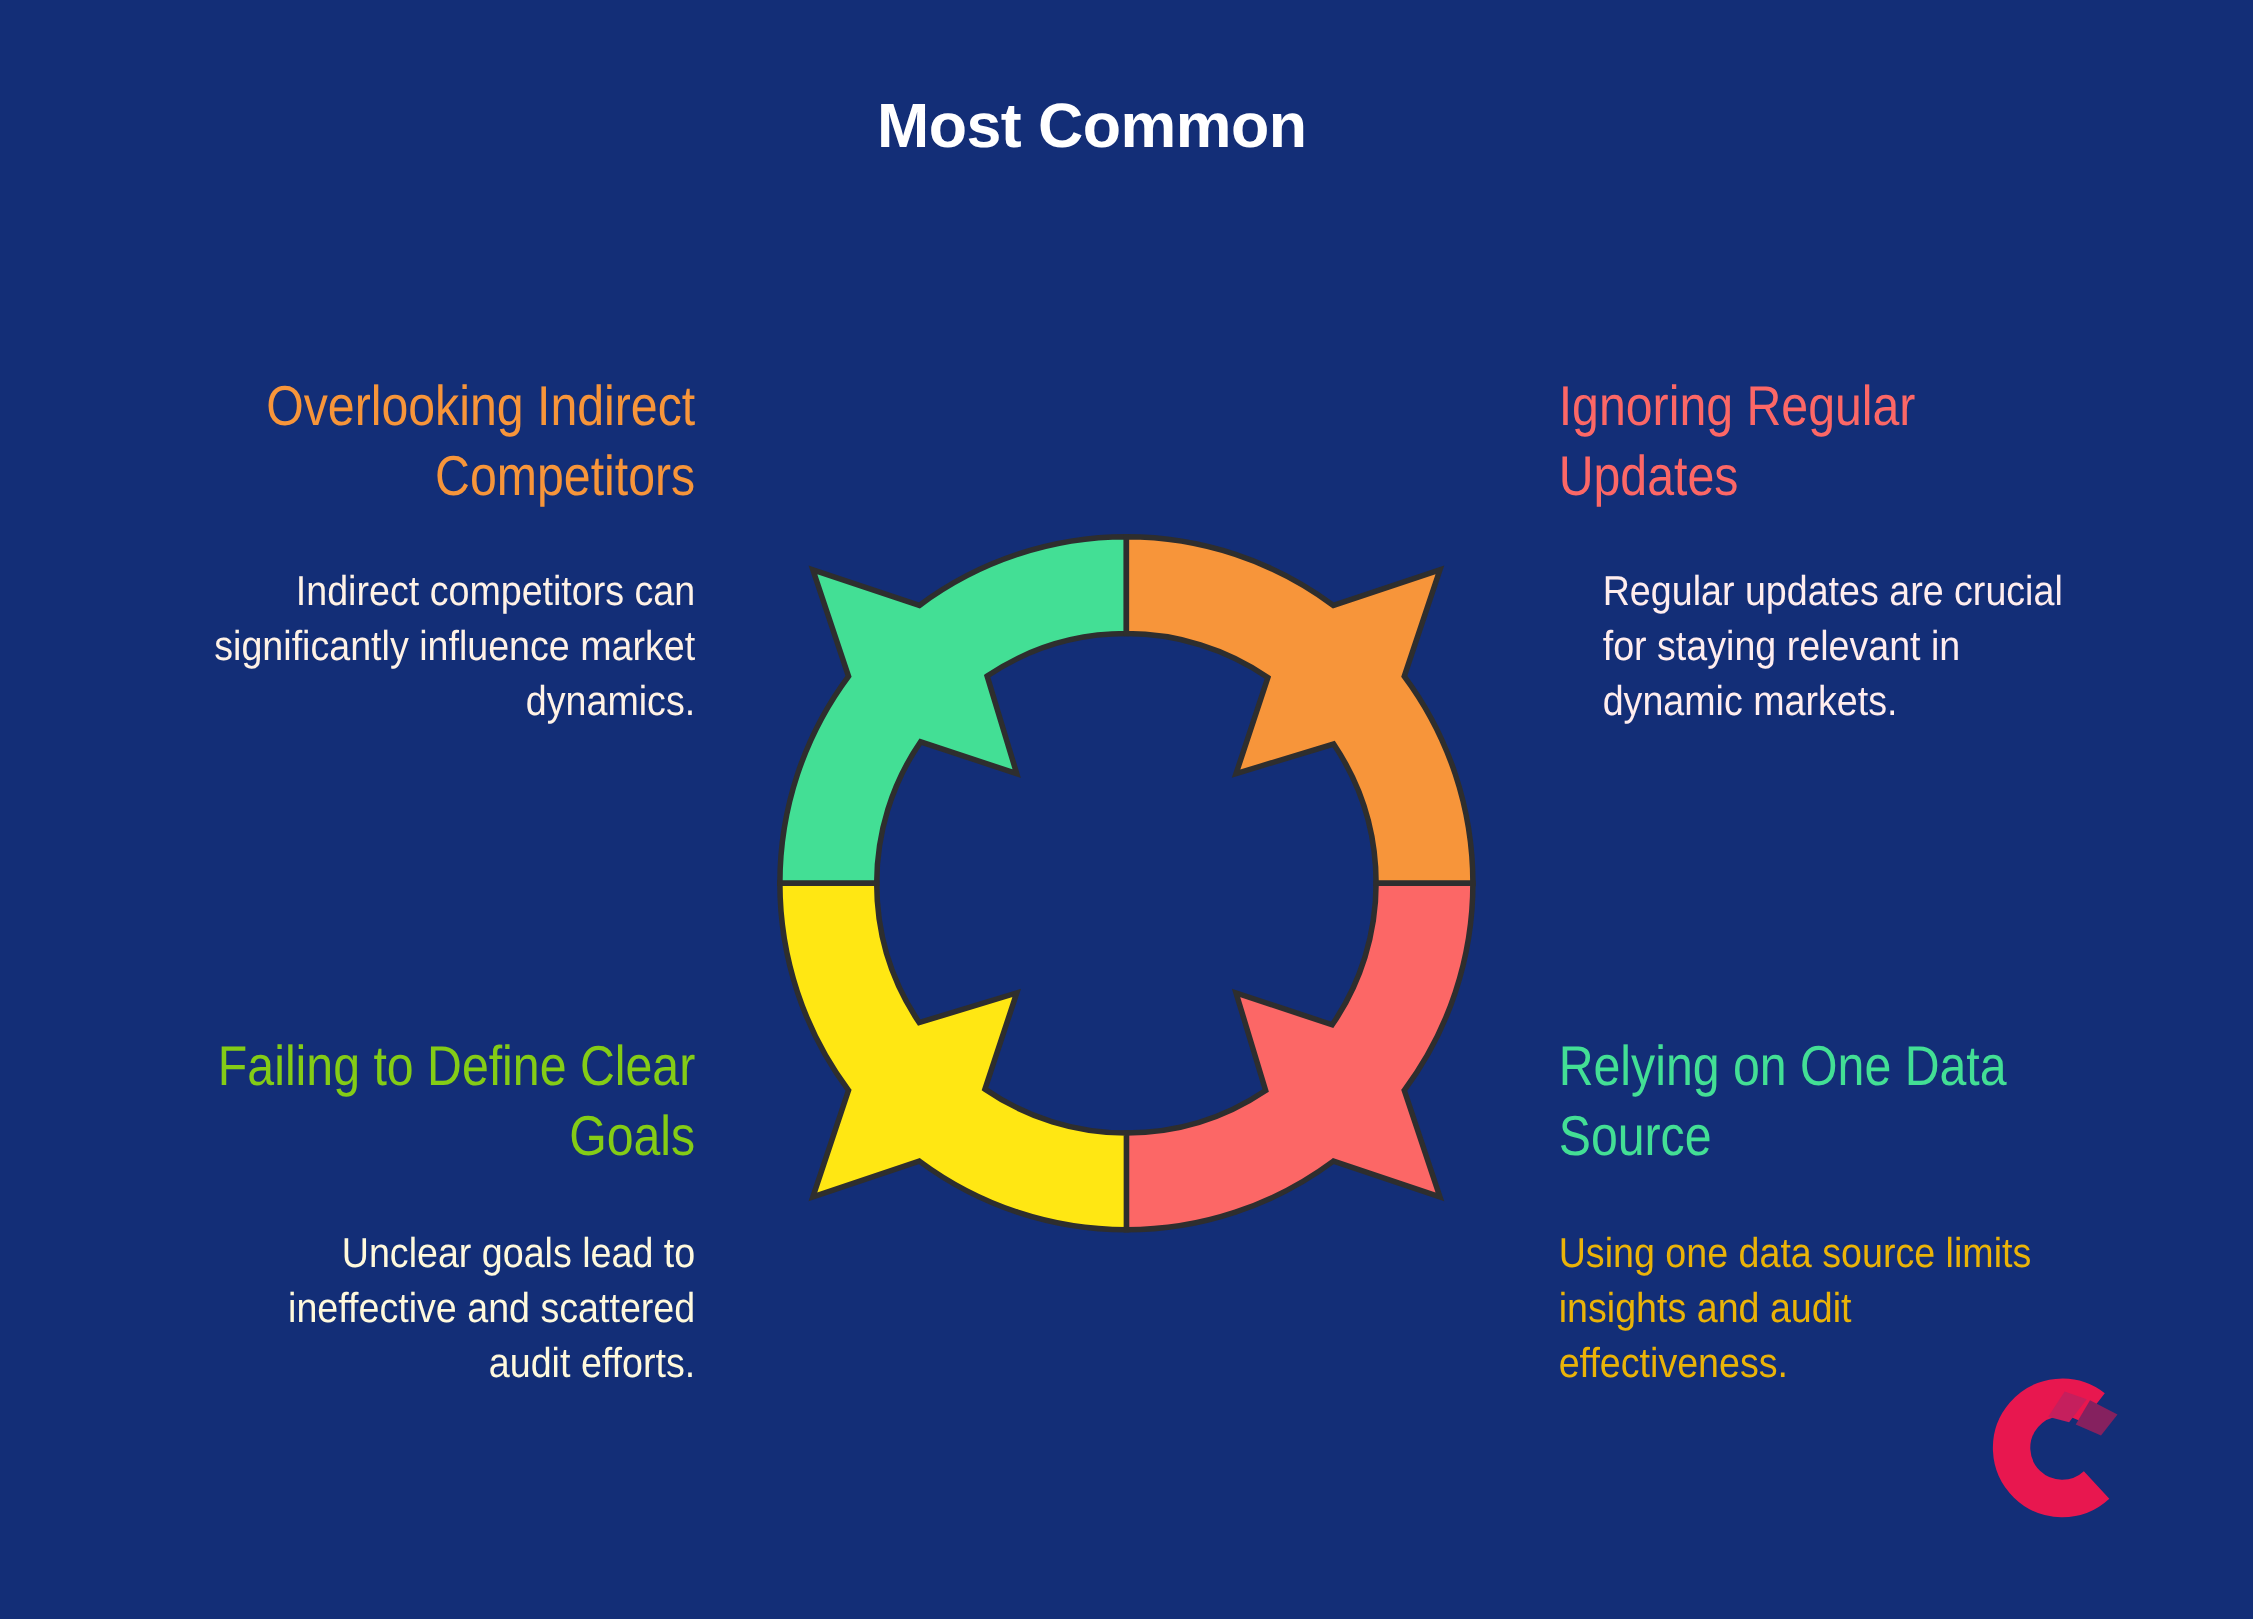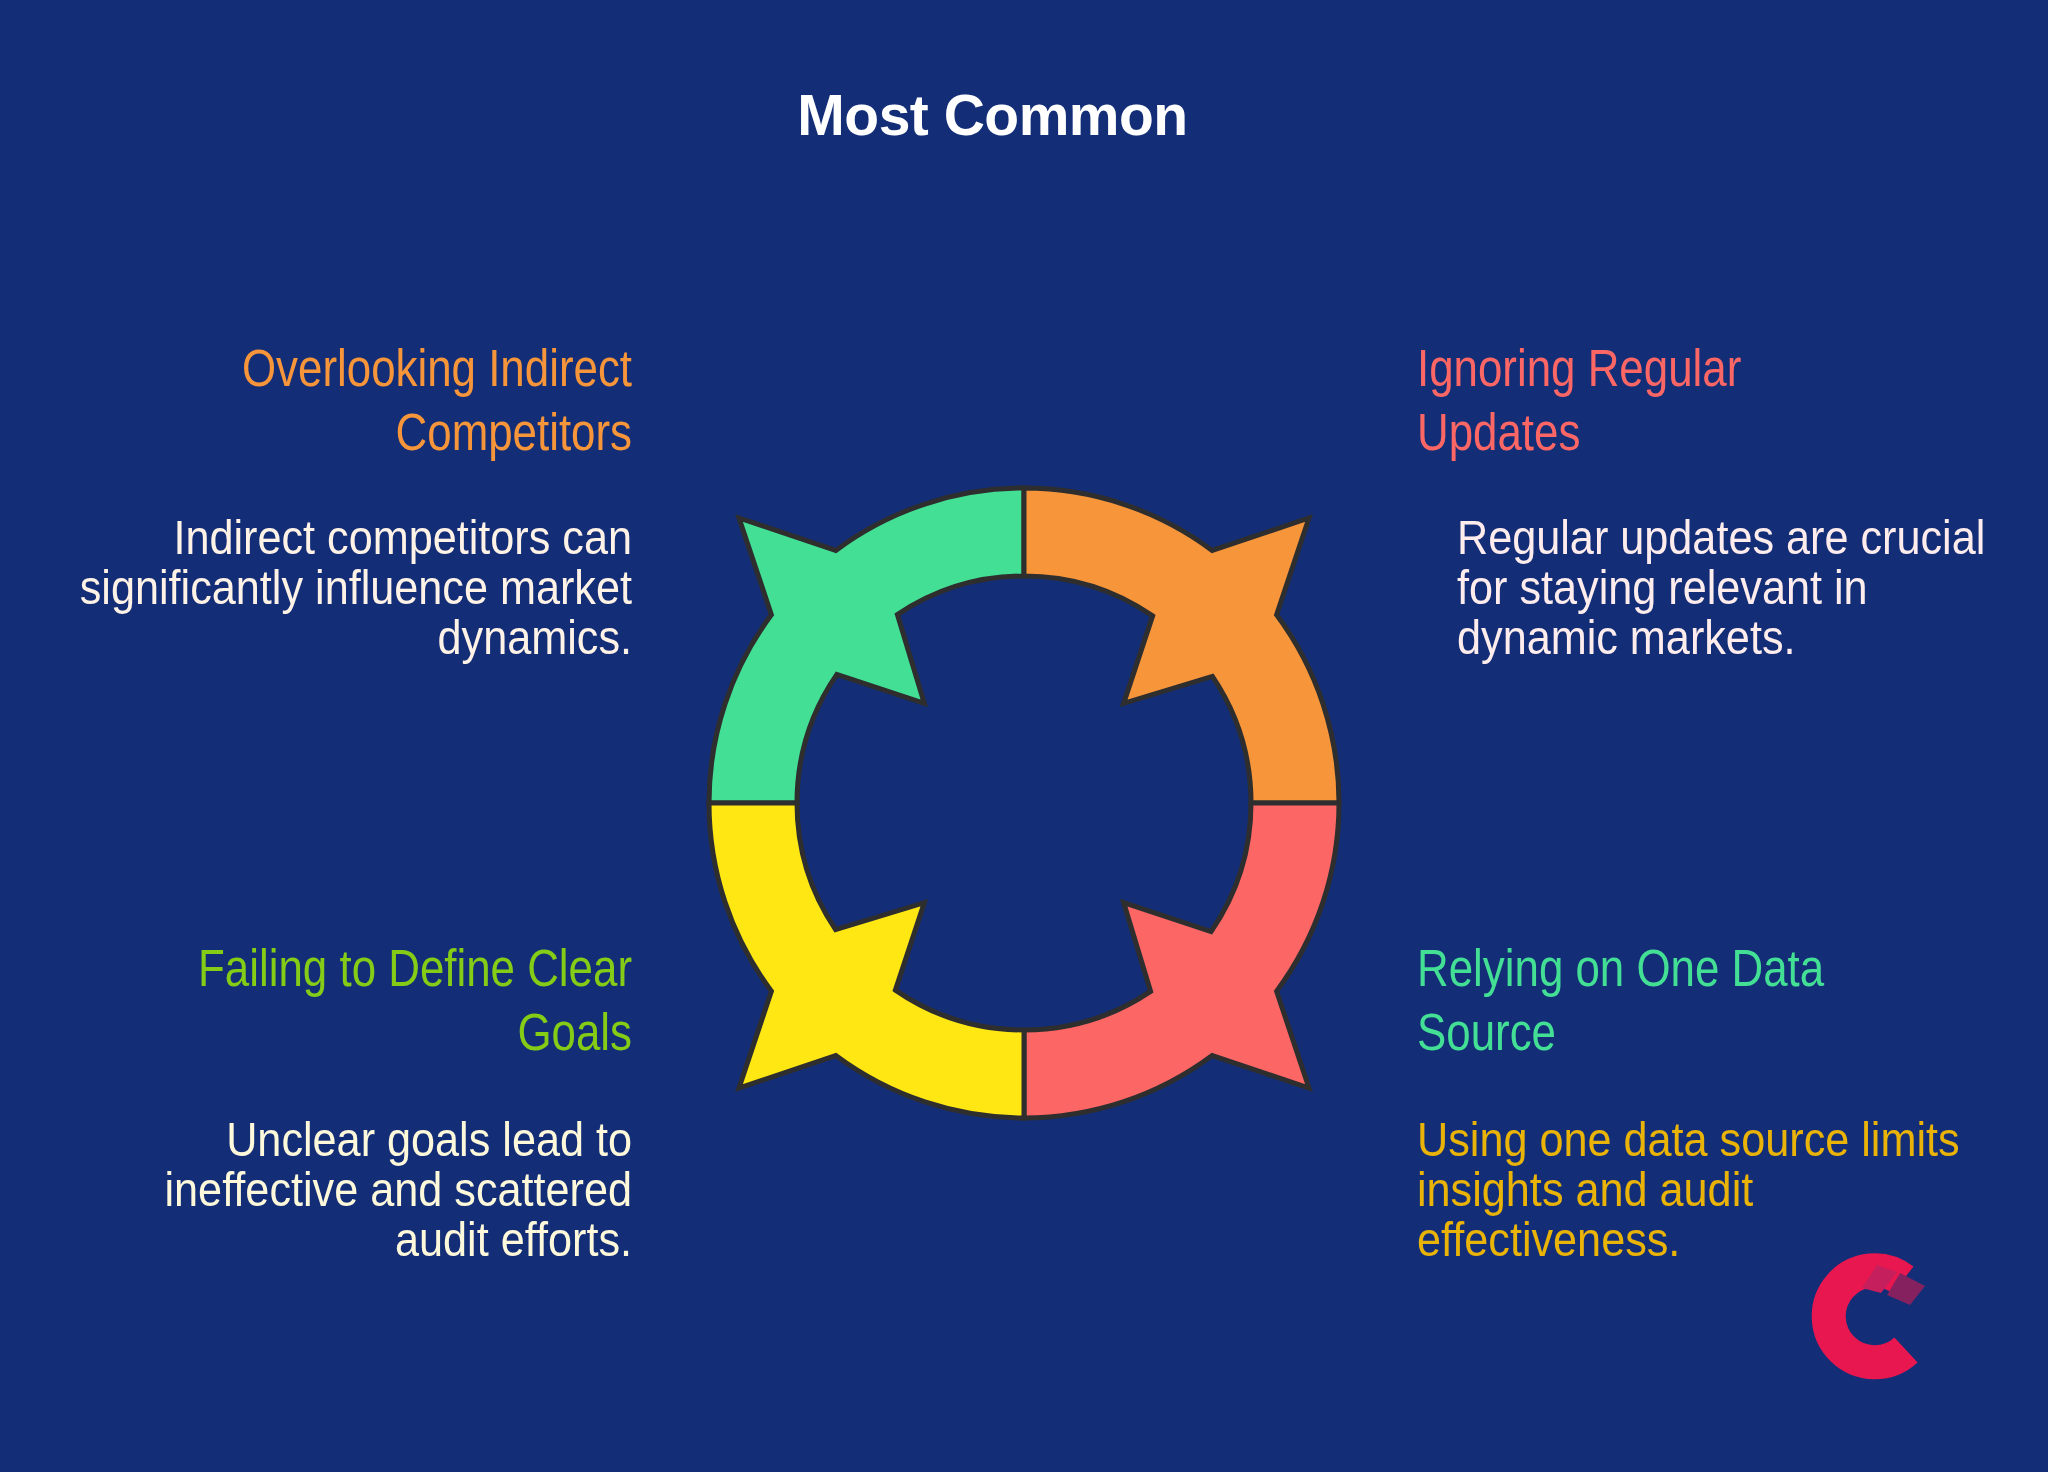--- a/index.html
+++ b/index.html
@@ -18,21 +18,21 @@
   }
   .title .line { display: block; white-space: nowrap; }
   .block { position: absolute; width: 640px; }
   .block.left { left: 0; width: 632px; text-align: right; }
   .block.right { left: 1417px; width: 600px; text-align: left; }
   .heading {
     font-weight: 400; font-size: 51px; line-height: 64px;
     white-space: nowrap;
   }
   .body-text {
-    font-weight: 400; font-size: 48px; line-height: 50px;
+    font-weight: 400; font-size: 38px; line-height: 50px;
     white-space: nowrap;
   }
   .line { display: block; white-space: nowrap; }
   .left .line { transform-origin: right center; }
   .right .line { transform-origin: left center; }
   .heading .line { transform: scaleX(0.86); }
   .body-text .line { transform: scaleX(0.9); }
 
   #tl-heading { top: 337px; }
   #tl-body    { top: 513px; }

